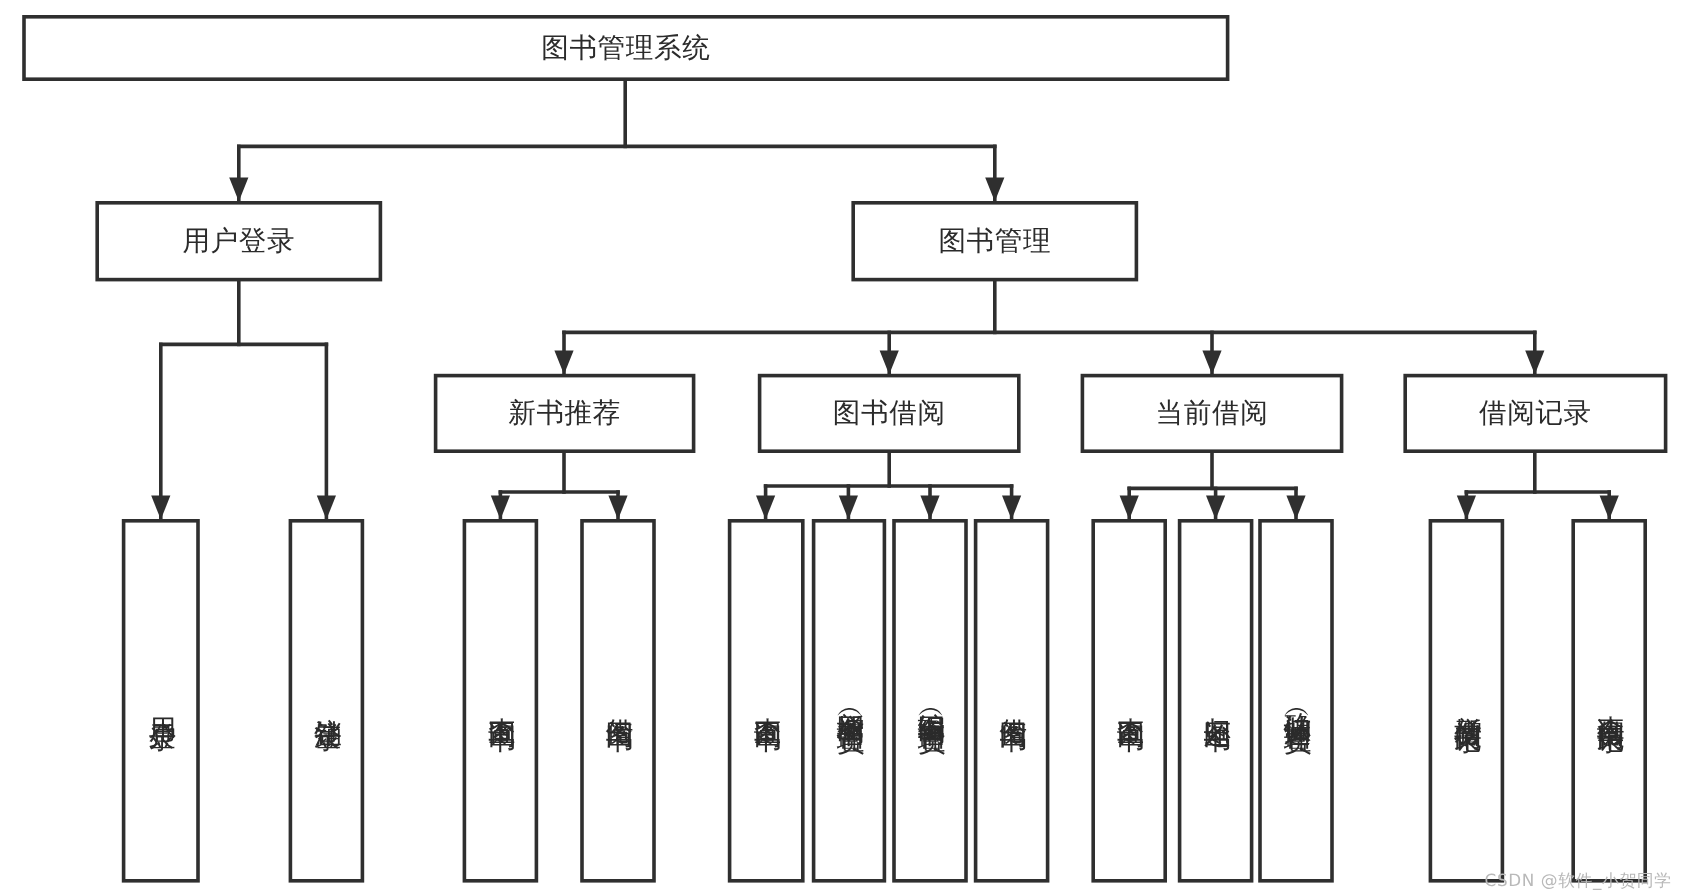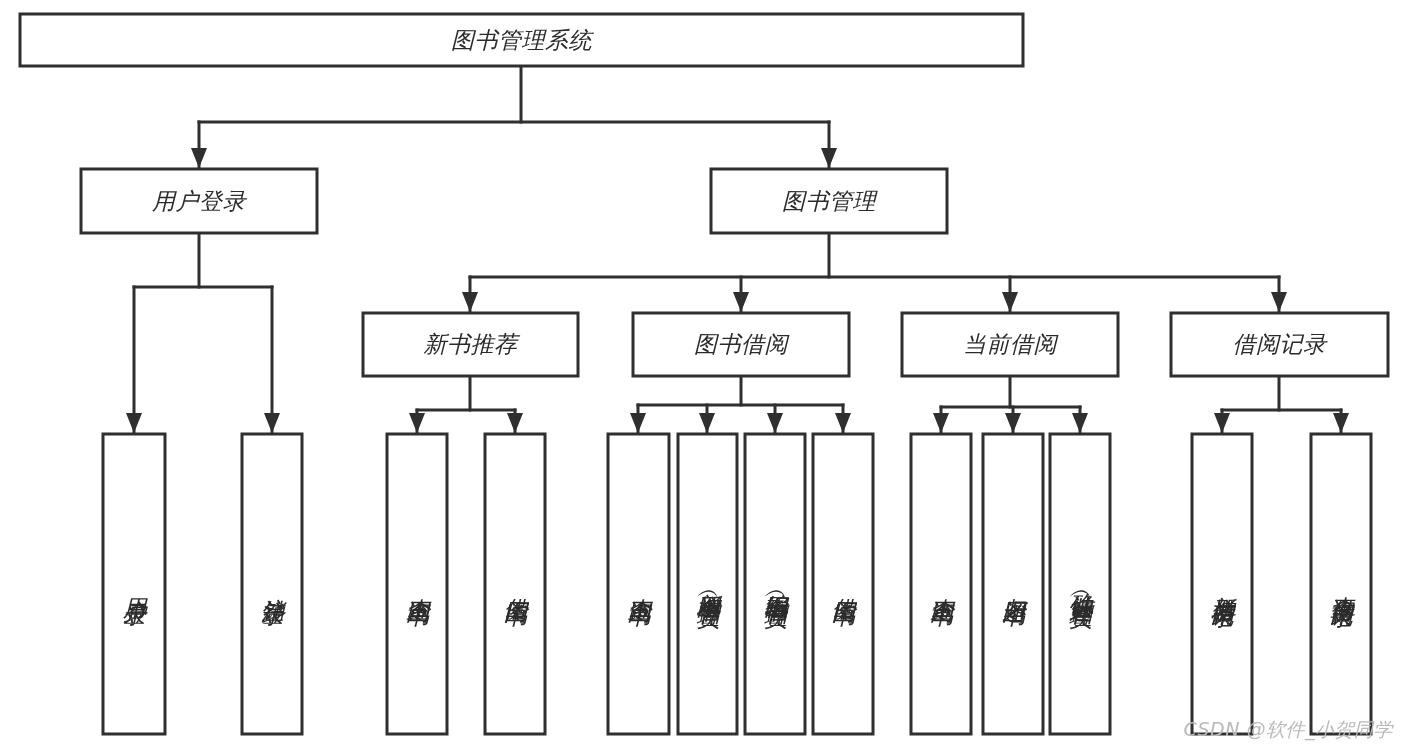--- a/index.html
+++ b/index.html
@@ -10,21 +10,20 @@
   }
   body {
     font-family: "DejaVu Sans", "Liberation Sans", sans-serif;
   }
   #diagram-root {
     position: relative;
     width: 1405px;
     height: 747px;
     background: #ffffff;
     overflow: hidden;
-    font-style: italic;
   }
   svg#tree-svg {
     position: absolute;
     left: 0;
     top: 0;
     width: 1405px;
     height: 747px;
   }
   .node-rect {
     fill: #ffffff;
@@ -62,21 +61,21 @@
     align-items: center;
     justify-content: center;
     white-space: nowrap;
     pointer-events: none;
   }
   .watermark {
     position: absolute;
     right: 12px;
     bottom: 4px;
     font-family: "DejaVu Sans", "Liberation Sans", sans-serif;
-    font-size: 19px;
+    font-size: 14px;
     color: #b9b9b9;
     white-space: nowrap;
     letter-spacing: 0.5px;
   }
 </style>
 </head>
 <body>
 
 <div id="diagram-root">
 

